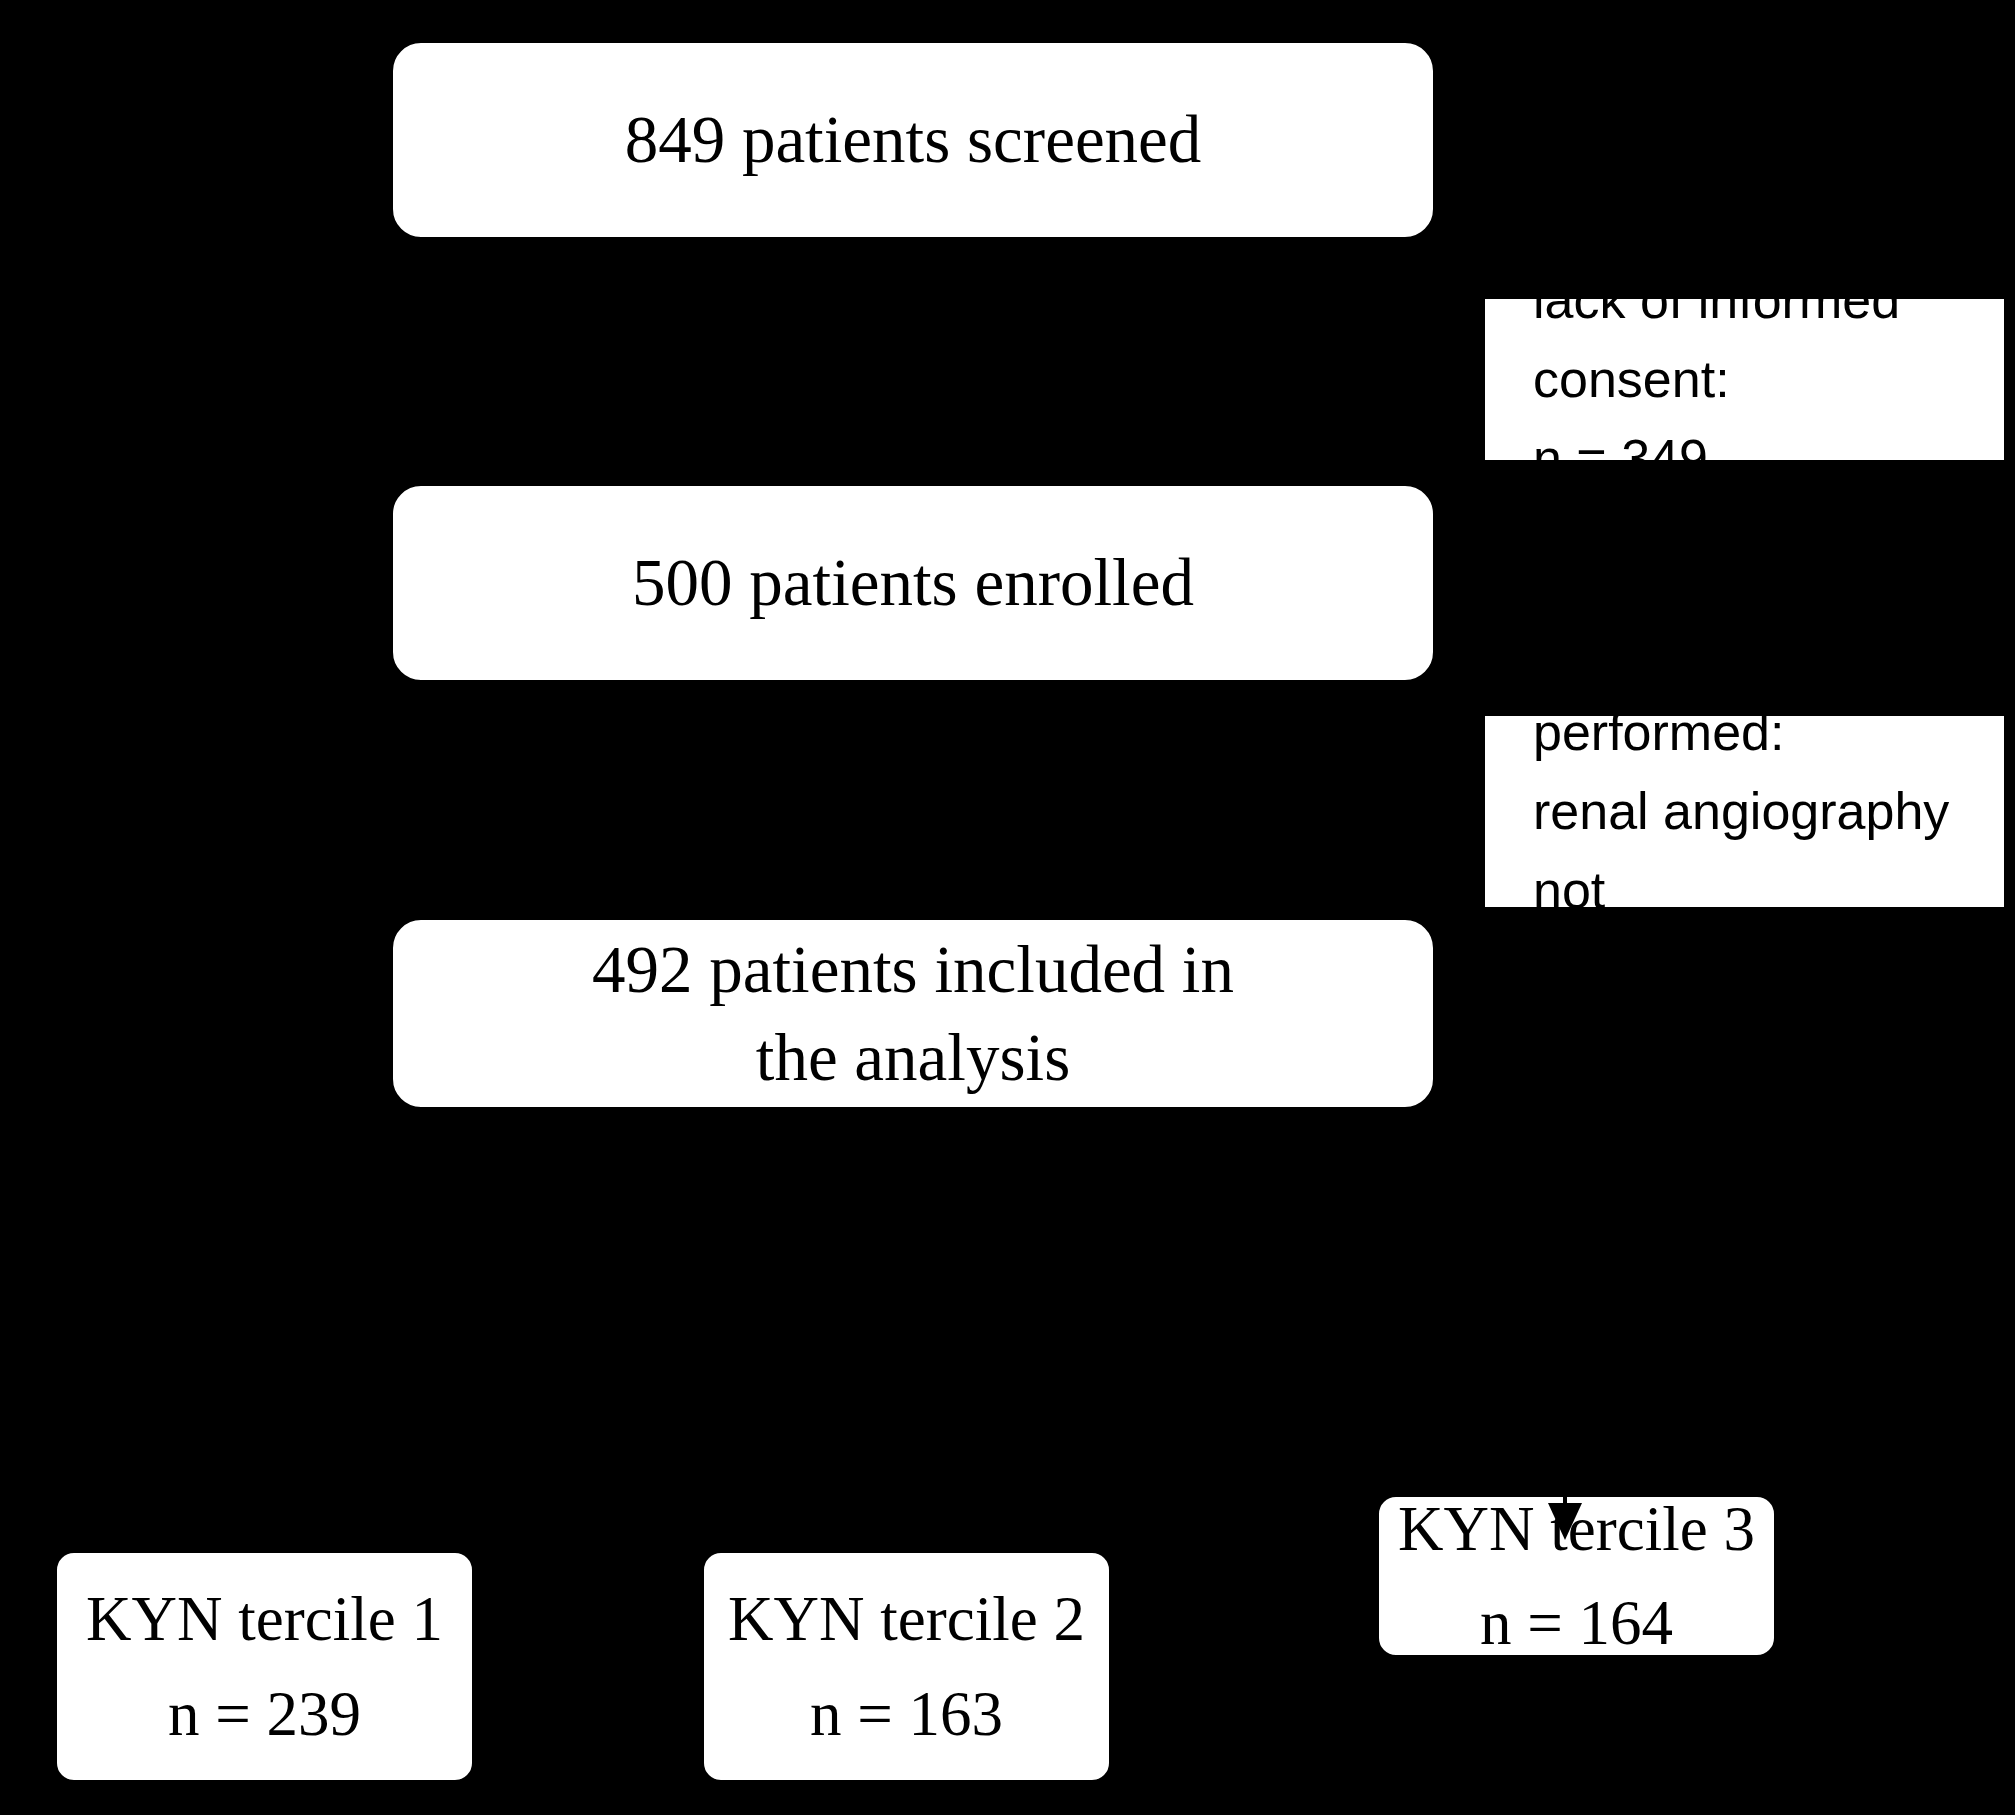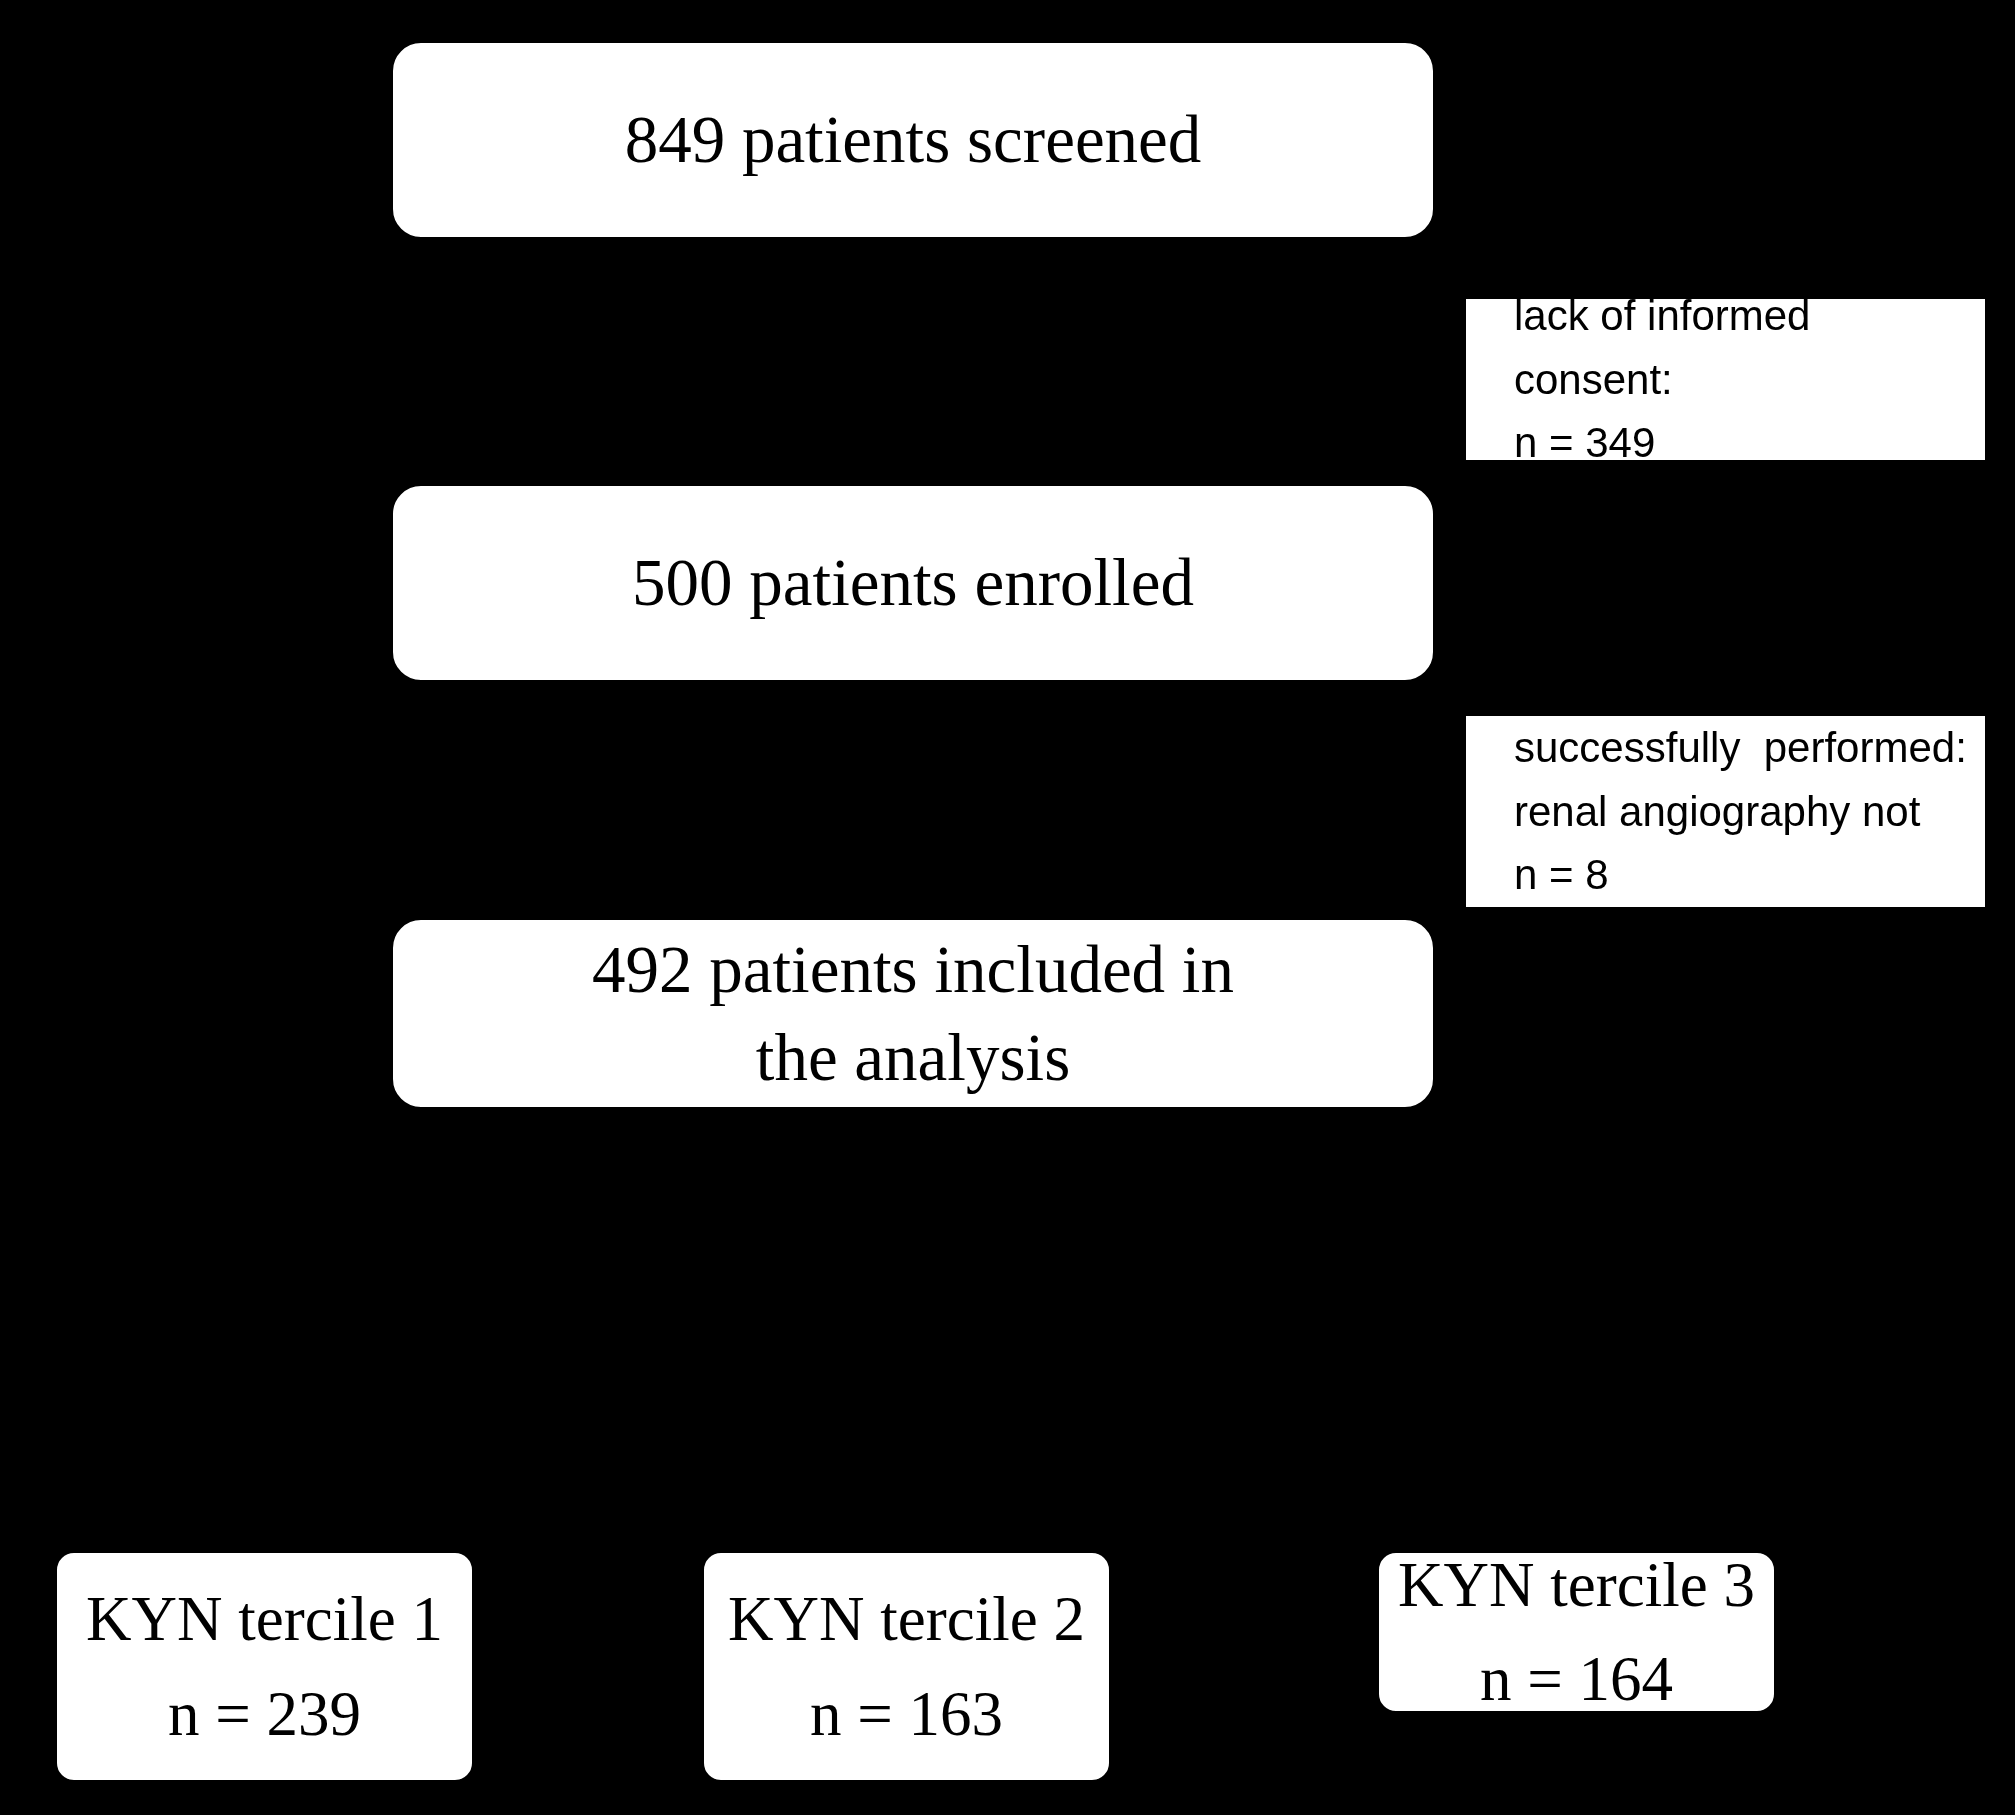--- a/index.html
+++ b/index.html
@@ -39,37 +39,38 @@
     border-radius: 30px;
     font-size: 63px;
     line-height: 1.5;
   }
   .side-box {
     border: 6.7px solid #000000;
     border-radius: 0;
     align-items: flex-start;
     text-align: left;
     font-family: "Liberation Sans", "DejaVu Sans", sans-serif;
-    font-size: 42px;
+    font-size: 52px;
     line-height: 1.52;
     padding-left: 48px;
     padding-right: 13.3px;
+    margin-left: 19px;
   }
   .side-box .line { white-space: pre-wrap; }
 
   #box-screened { left: 380px; top: 30px;  width: 1066px; height: 220px; }
   #box-enrolled { left: 380px; top: 473px; width: 1066px; height: 220px; }
   #box-included { left: 380px; top: 907px; width: 1066px; height: 213px; }
 
   #box-consent     { left: 1460px; top: 293px;  width: 531px; height: 173px; }
   #box-angiography { left: 1460px; top: 710px; width: 531px; height: 203px; }
 
   #box-tercile1 { left: 44px;   top: 1540px; width: 441px; height: 253px; }
   #box-tercile2 { left: 691px; top: 1540px; width: 431px; height: 253px; }
-  #box-tercile3 { left: 1366px; top: 1540px; width: 421px; height: 184px; }
+  #box-tercile3 { left: 1366px; top: 1484px; width: 421px; height: 184px; }
 
   
   .line-seg {
     position: absolute;
     background: #000000;
   }
   #v1 { left: 911px; top: 250px;  width: 4px; height: 190px; }
   #h1 { left: 913px; top: 361px;  width: 513px; height: 4px; }
   #v2 { left: 911px; top: 693px; width: 4px; height: 180px; }
   #h2 { left: 913px; top: 801px; width: 513px; height: 4px; }

